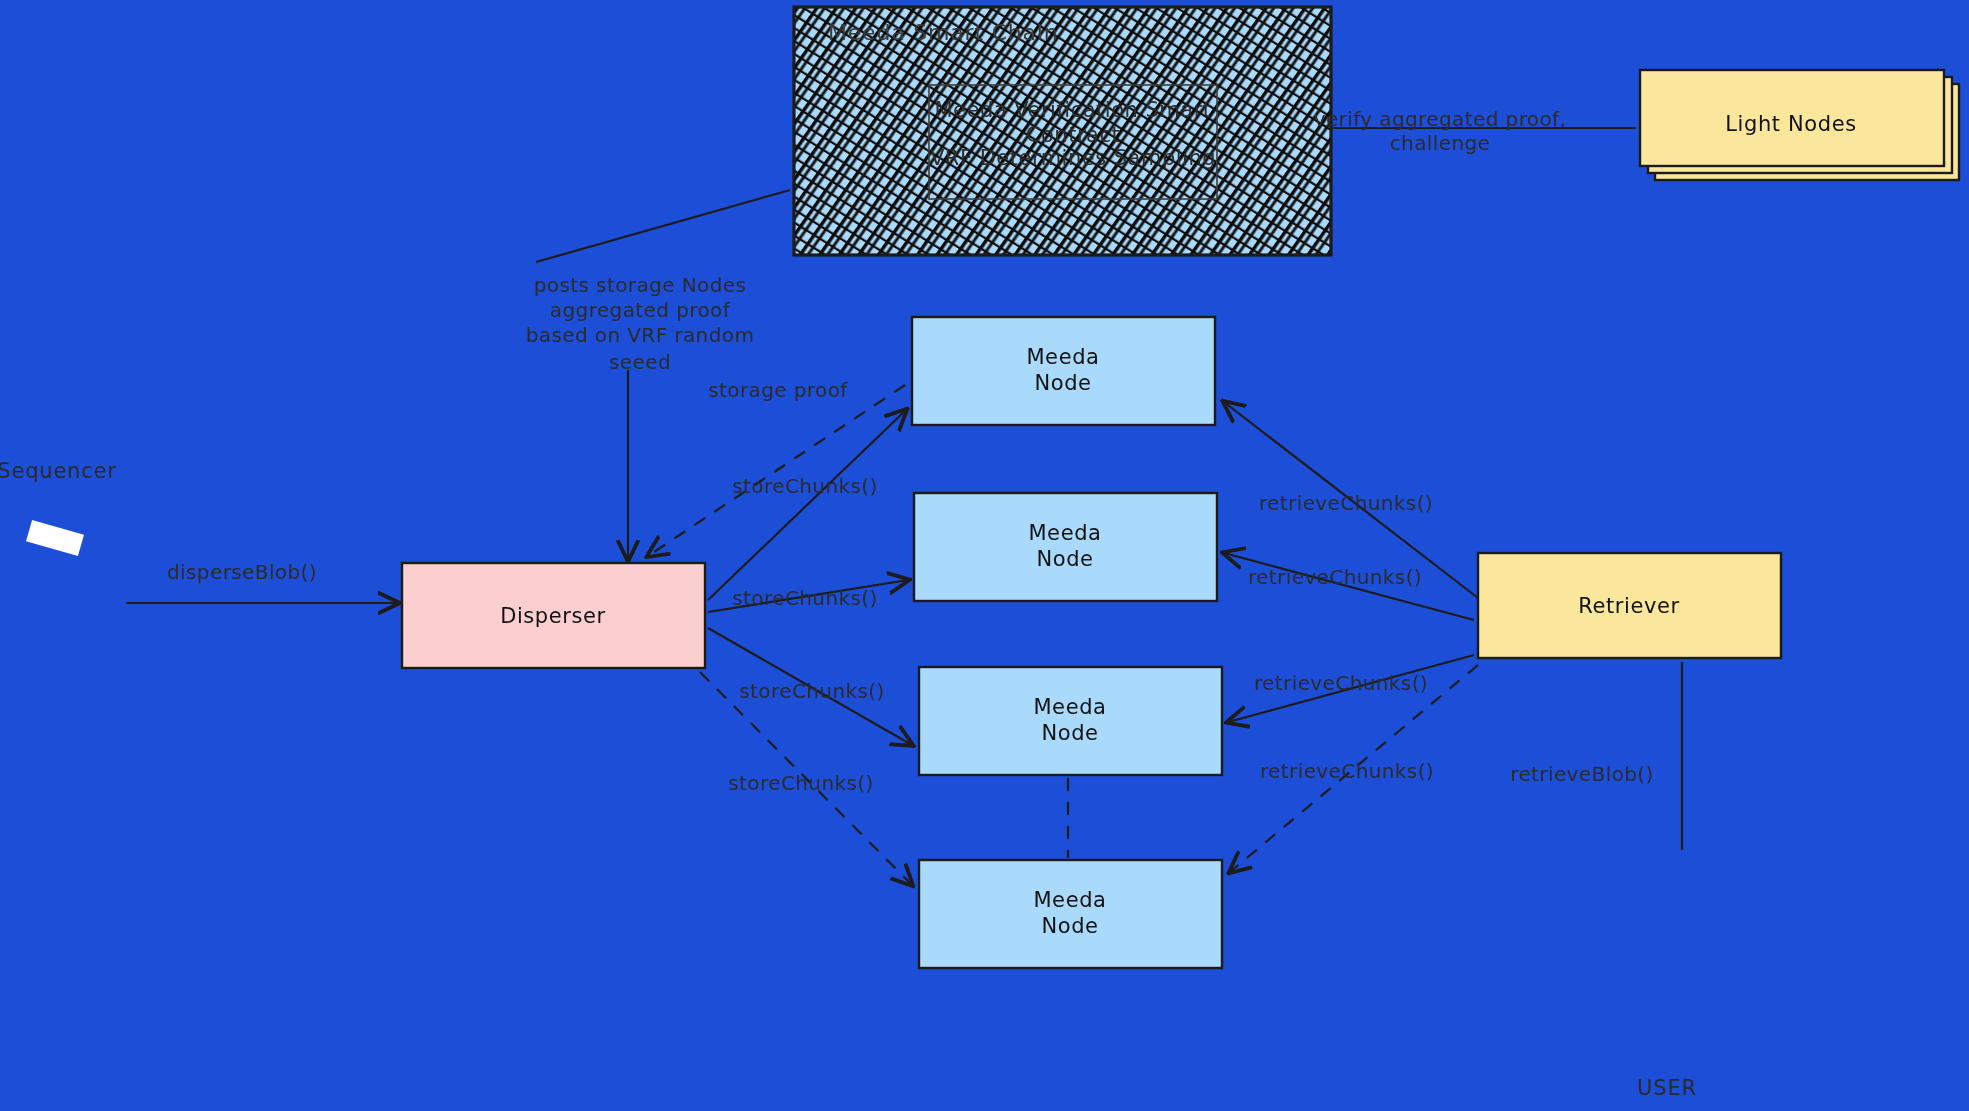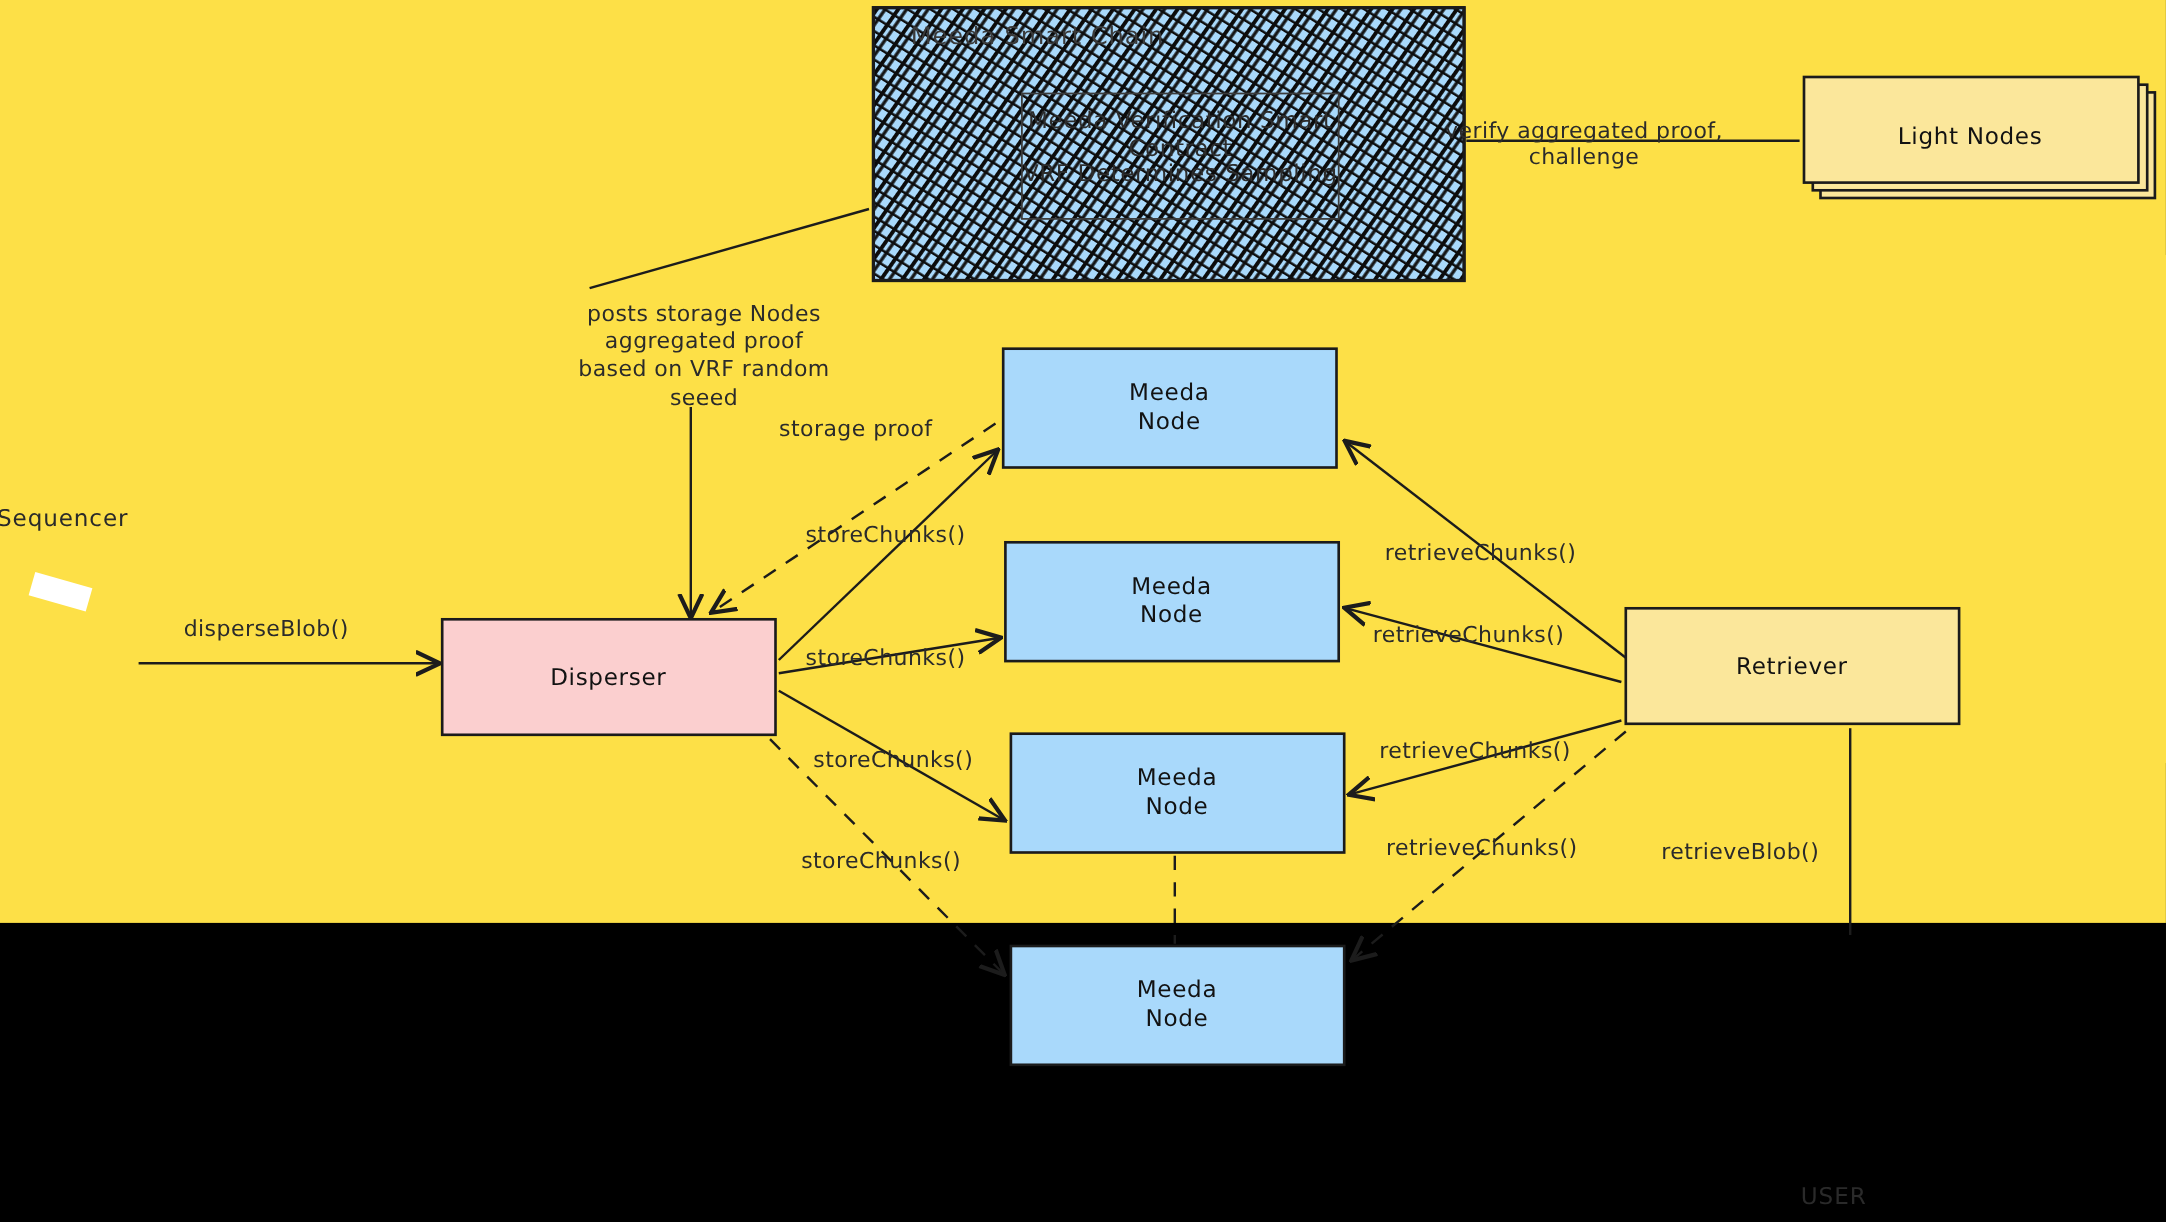--- a/index.html
+++ b/index.html
@@ -9,22 +9,22 @@
   }
   body {
     width: 1969px;
     height: 1111px;
     overflow: hidden;
     font-family: "DejaVu Sans", sans-serif;
   }
   #canvas {
     position: relative;
     width: 1969px;
-    height: 839px;
-    background: #fde047;
+    height: 1111px;
+    background: #1d4ed8;
   }
   svg.layer {
     position: absolute;
     left: 0;
     top: 0;
     width: 1969px;
     height: 1111px;
   }
   .node-box-text {
     font-family: "DejaVu Sans", sans-serif;

